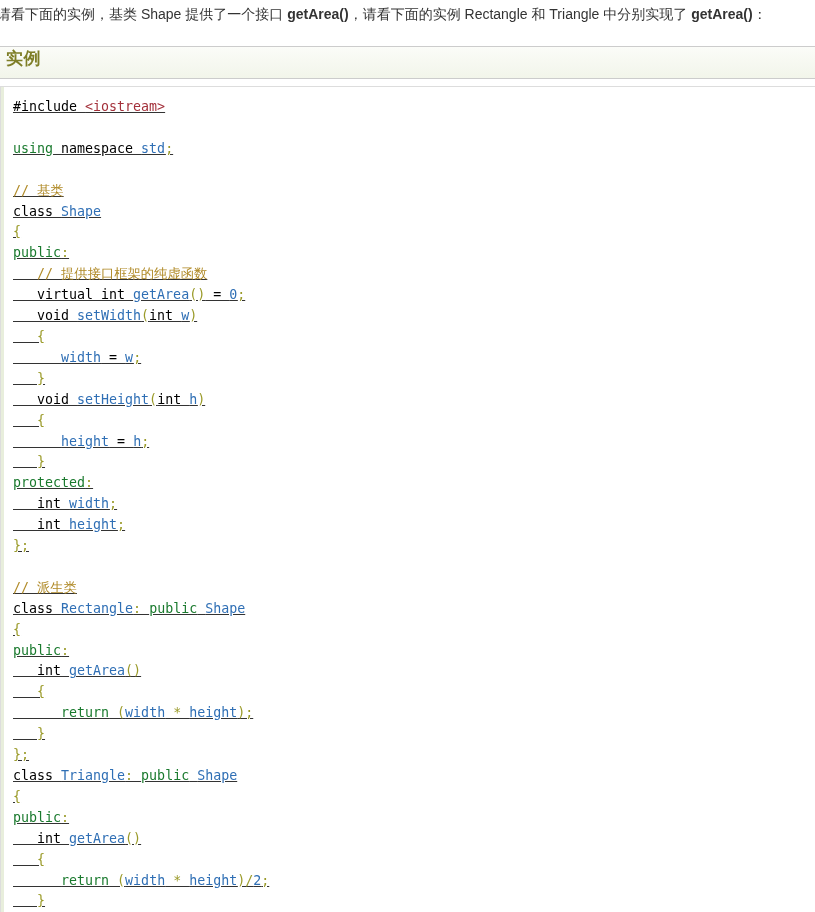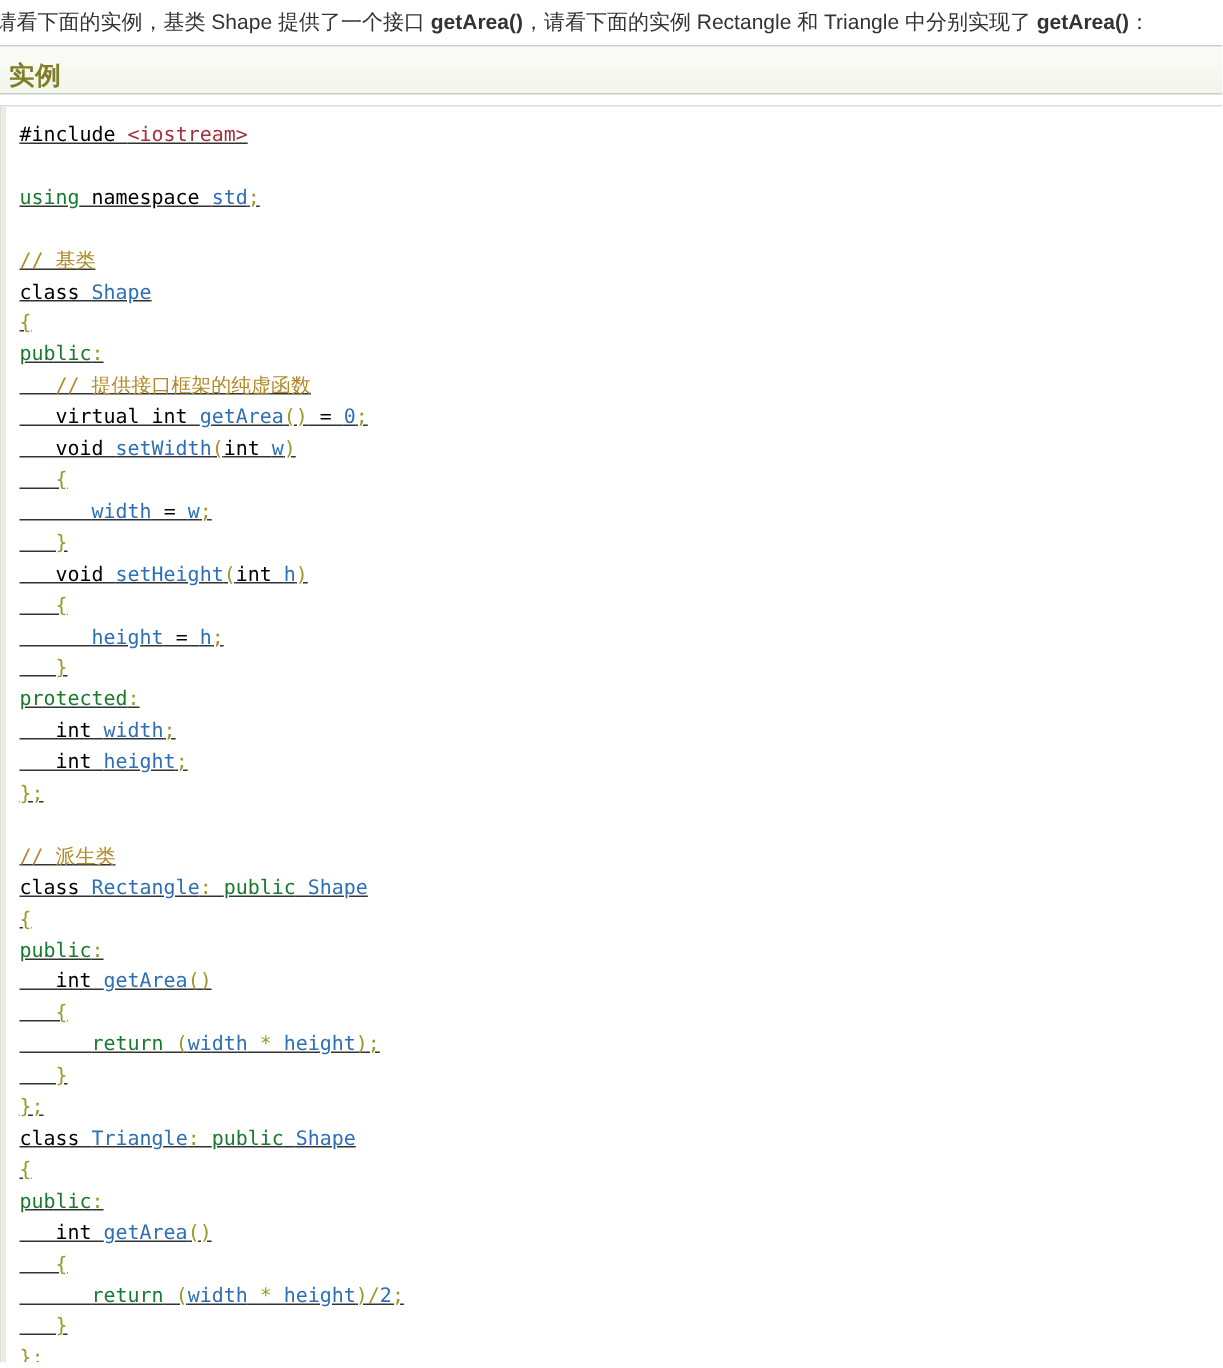--- a/index.html
+++ b/index.html
@@ -31,22 +31,22 @@
 
   
   .example-header {
     border-top: 1px solid #cccccc;
     border-bottom: 1px solid #cccccc;
     background: linear-gradient(to bottom, #fbfcf8 0%, #f2f5ea 100%);
     height: 33px;
     box-sizing: border-box;
     padding: 0 0 0 6px;
     display: flex;
-    align-items: flex-end;
-    margin-top: 2px;
+    align-items: flex-start;
+    margin-top: 18px;
   }
   .example-header .label {
     font-size: 17px;
     font-weight: bold;
     color: #7e7e27;
     letter-spacing: 0.5px;
   }
 
   
   .code-wrap {

